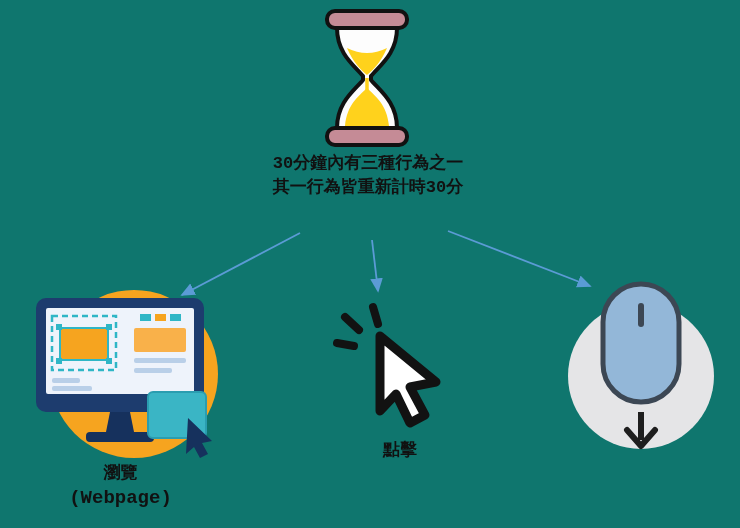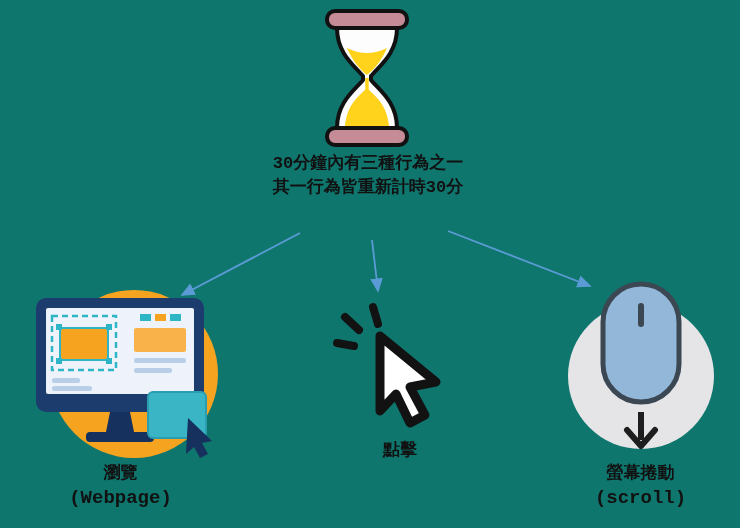--- a/index.html
+++ b/index.html
@@ -104,18 +104,14 @@
 
   <div id="label-browse" class="abs node-label">
     <div class="main">瀏覽</div>
     <div class="sub">(Webpage)</div>
   </div>
 
   <div id="label-click" class="abs node-label">
     <div class="main">點擊</div>
   </div>
 
-  <div id="label-scroll" class="abs node-label">
-    <div class="main">螢幕捲動</div>
-    <div class="sub">(scroll)</div>
-  </div>
 
 </div>
 
 </body></html>

